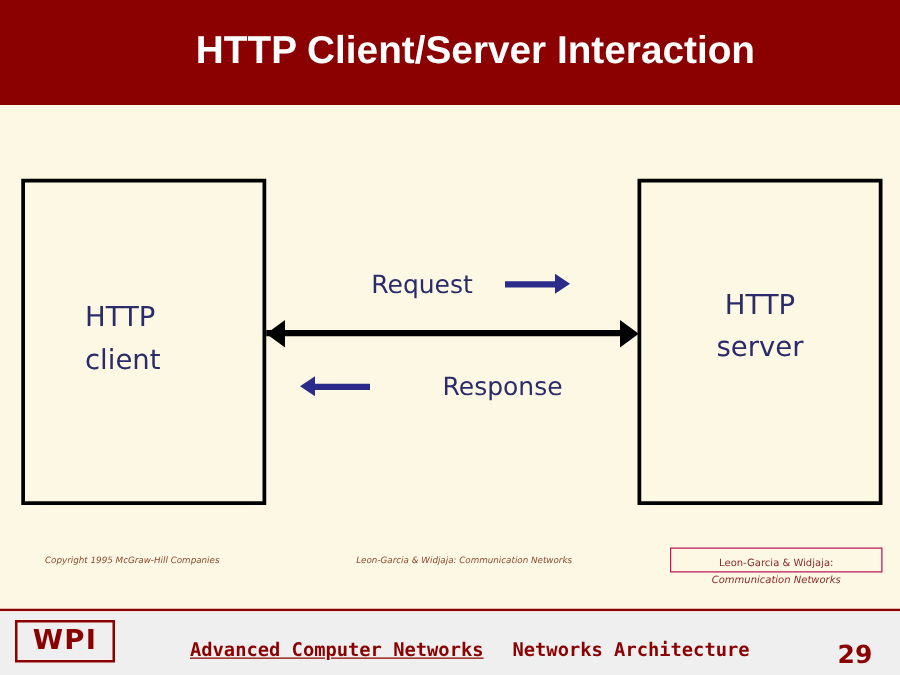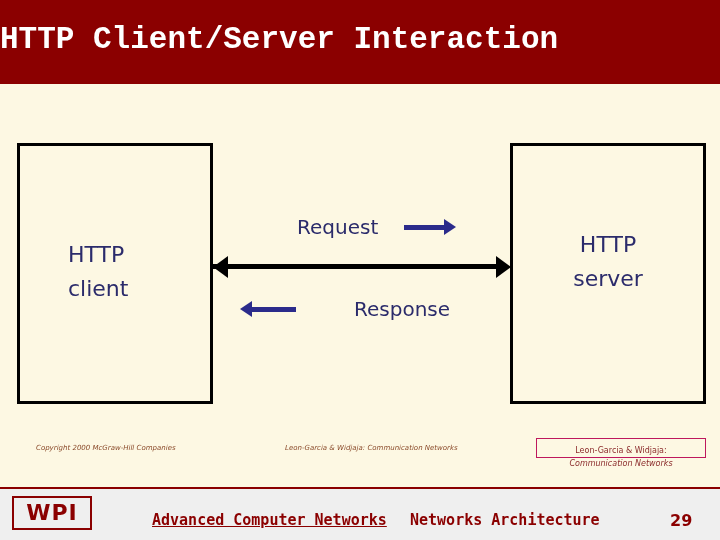--- a/index.html
+++ b/index.html
@@ -27,25 +27,25 @@
     left: 0; top: 0;
     width: 720px;
     height: 84px;
     background: #8b0000;
   }
   .title-text {
     position: absolute;
     left: 0;
     top: 22px;
     width: 604px;
-    text-align: left;
+    text-align: right;
     color: #ffffff;
     font-size: 31px;
     font-weight: bold;
-    font-family: Liberation Mono, monospace;
+    font-family: Liberation Sans, sans-serif;
     letter-spacing: 0px;
     white-space: nowrap;
   }
   
   .box {
     position: absolute;
     background: #fdf8e3;
     border: 3px solid #000000;
     box-sizing: border-box;
   }
@@ -241,21 +241,21 @@
     font-family: "DejaVu Sans Mono", monospace;
     white-space: nowrap;
   }
   .footer-course { left: 152px; text-decoration: underline; }
   .footer-topic  { left: 410px; }
   .page-number {
     position: absolute;
     left: 670px;
     top: 511px;
     color: #8b0000;
-    font-size: 16px;
+    font-size: 20px;
     font-weight: bold;
     font-family: "DejaVu Sans", sans-serif;
   }
 </style>
 </head>
 <body>
 
 <div class="slide">
 
   <div class="title-bar">
@@ -275,21 +275,21 @@
   <div class="req-tail-head"></div>
 
   <div class="flow-label label-request">Request</div>
   <div class="arrow-line req-small-line"></div>
   <div class="req-small-head"></div>
 
   <div class="flow-label label-response">Response</div>
   <div class="arrow-line resp-small-line"></div>
   <div class="resp-small-head"></div>
 
-  <div class="credit credit-1">Copyright 2000 McGraw-Hill Companies</div>
+  <div class="credit credit-1">Copyright 1995 McGraw-Hill Companies</div>
   <div class="credit credit-2">Leon-Garcia &amp; Widjaja: Communication Networks</div>
   <div class="credit-box">
     <div class="credit-box-line">Leon-Garcia &amp; Widjaja:</div>
     <div class="credit-box-line italic">Communication Networks</div>
   </div>
 
   <div class="footer-rule"></div>
   <div class="footer-band"></div>
   <div class="wpi-logo">WPI</div>
   <div class="footer-text footer-course">Advanced Computer Networks</div>

